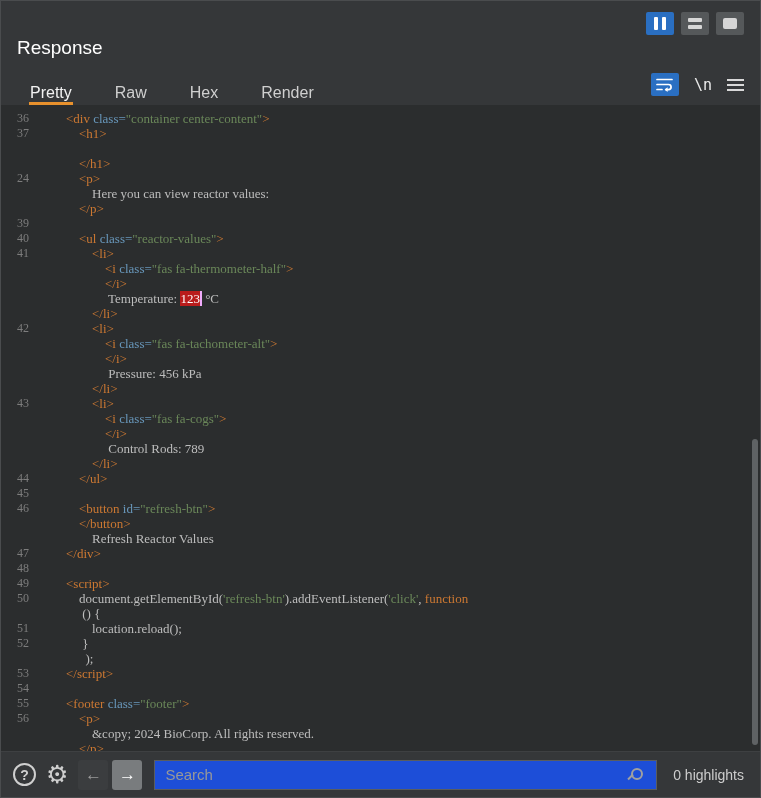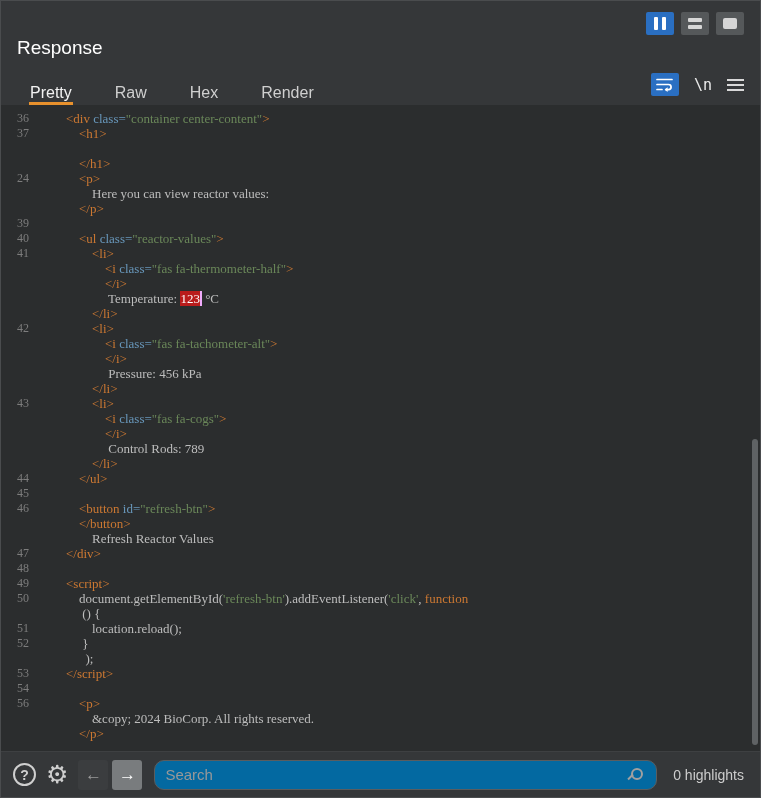--- a/index.html
+++ b/index.html
@@ -44,21 +44,21 @@
   .scroll-thumb{position:absolute;top:334px;right:2px;width:6px;height:306px;background:#5f6264;border-radius:3px;cursor:pointer;}
   
   .statusbar{flex:0 0 46px;display:flex;align-items:center;padding:0 12px;gap:10px;border-top:1px solid #3e4042;}
   .help-btn,.gear-btn{background:none;border:none;padding:0;display:flex;align-items:center;cursor:pointer;}
   .help-circle{width:23px;height:23px;border:2px solid #cfcfcf;border-radius:50%;color:#cfcfcf;font-size:14px;font-weight:bold;display:flex;align-items:center;justify-content:center;}
   .gear-btn{color:#cfcfcf;font-size:25px;line-height:1;}
   .nav-btn{width:30px;height:30px;border:none;border-radius:3px;font-size:17px;display:flex;align-items:center;justify-content:center;padding:0;cursor:pointer;}
   .nav-btn.back{background:#3b3d3f;color:#9b9b9b;}
   .nav-btn.fwd{background:#797c7e;color:#ffffff;margin-left:-6px;}
   .search-wrap{flex:1;position:relative;margin-left:2px;}
-  .search{width:100%;height:30px;background:#0369a1;border:1px solid #5a5d5f;border-radius:10px;color:#d0d0d0;font-size:15px;padding:0 32px 0 10px;font-family:"Liberation Sans",sans-serif;}
+  .search{width:100%;height:30px;background:#1d4ed8;border:1px solid #5a5d5f;border-radius:0;color:#d0d0d0;font-size:15px;padding:0 32px 0 10px;font-family:"Liberation Sans",sans-serif;}
   .search::placeholder{color:#989898;}
   .mag{position:absolute;right:14px;top:8px;width:12px;height:12px;border:2px solid #a0a0a0;border-radius:50%;}
   .mag::after{content:"";position:absolute;width:7px;height:2px;background:#a0a0a0;transform:rotate(-45deg);left:-6px;bottom:0;}
   .highlights{color:#cdcdcd;font-size:14px;white-space:nowrap;padding:0 4px 0 6px;}
 </style>
 </head>
 <body>
 
 <div class="app">
 
@@ -259,20 +259,24 @@
         </div>
         <div class="crow">
           <span class="ln">53</span>
           <span class="lc"><span class="tok-tag">        &lt;/script&gt;</span></span>
         </div>
         <div class="crow">
           <span class="ln">54</span>
           <span class="lc"></span>
         </div>
         <div class="crow">
+          <span class="ln">55</span>
+          <span class="lc"><span class="tok-tag">        &lt;footer </span><span class="tok-attr">class=</span><span class="tok-str">"footer"</span><span class="tok-tag">&gt;</span></span>
+        </div>
+        <div class="crow">
           <span class="ln">56</span>
           <span class="lc"><span class="tok-tag">            &lt;p&gt;</span></span>
         </div>
         <div class="crow">
           <span class="ln"></span>
           <span class="lc"><span class="tok-pl">                &amp;copy; 2024 BioCorp. All rights reserved.</span></span>
         </div>
         <div class="crow">
           <span class="ln"></span>
           <span class="lc"><span class="tok-tag">            &lt;/p&gt;</span></span>

